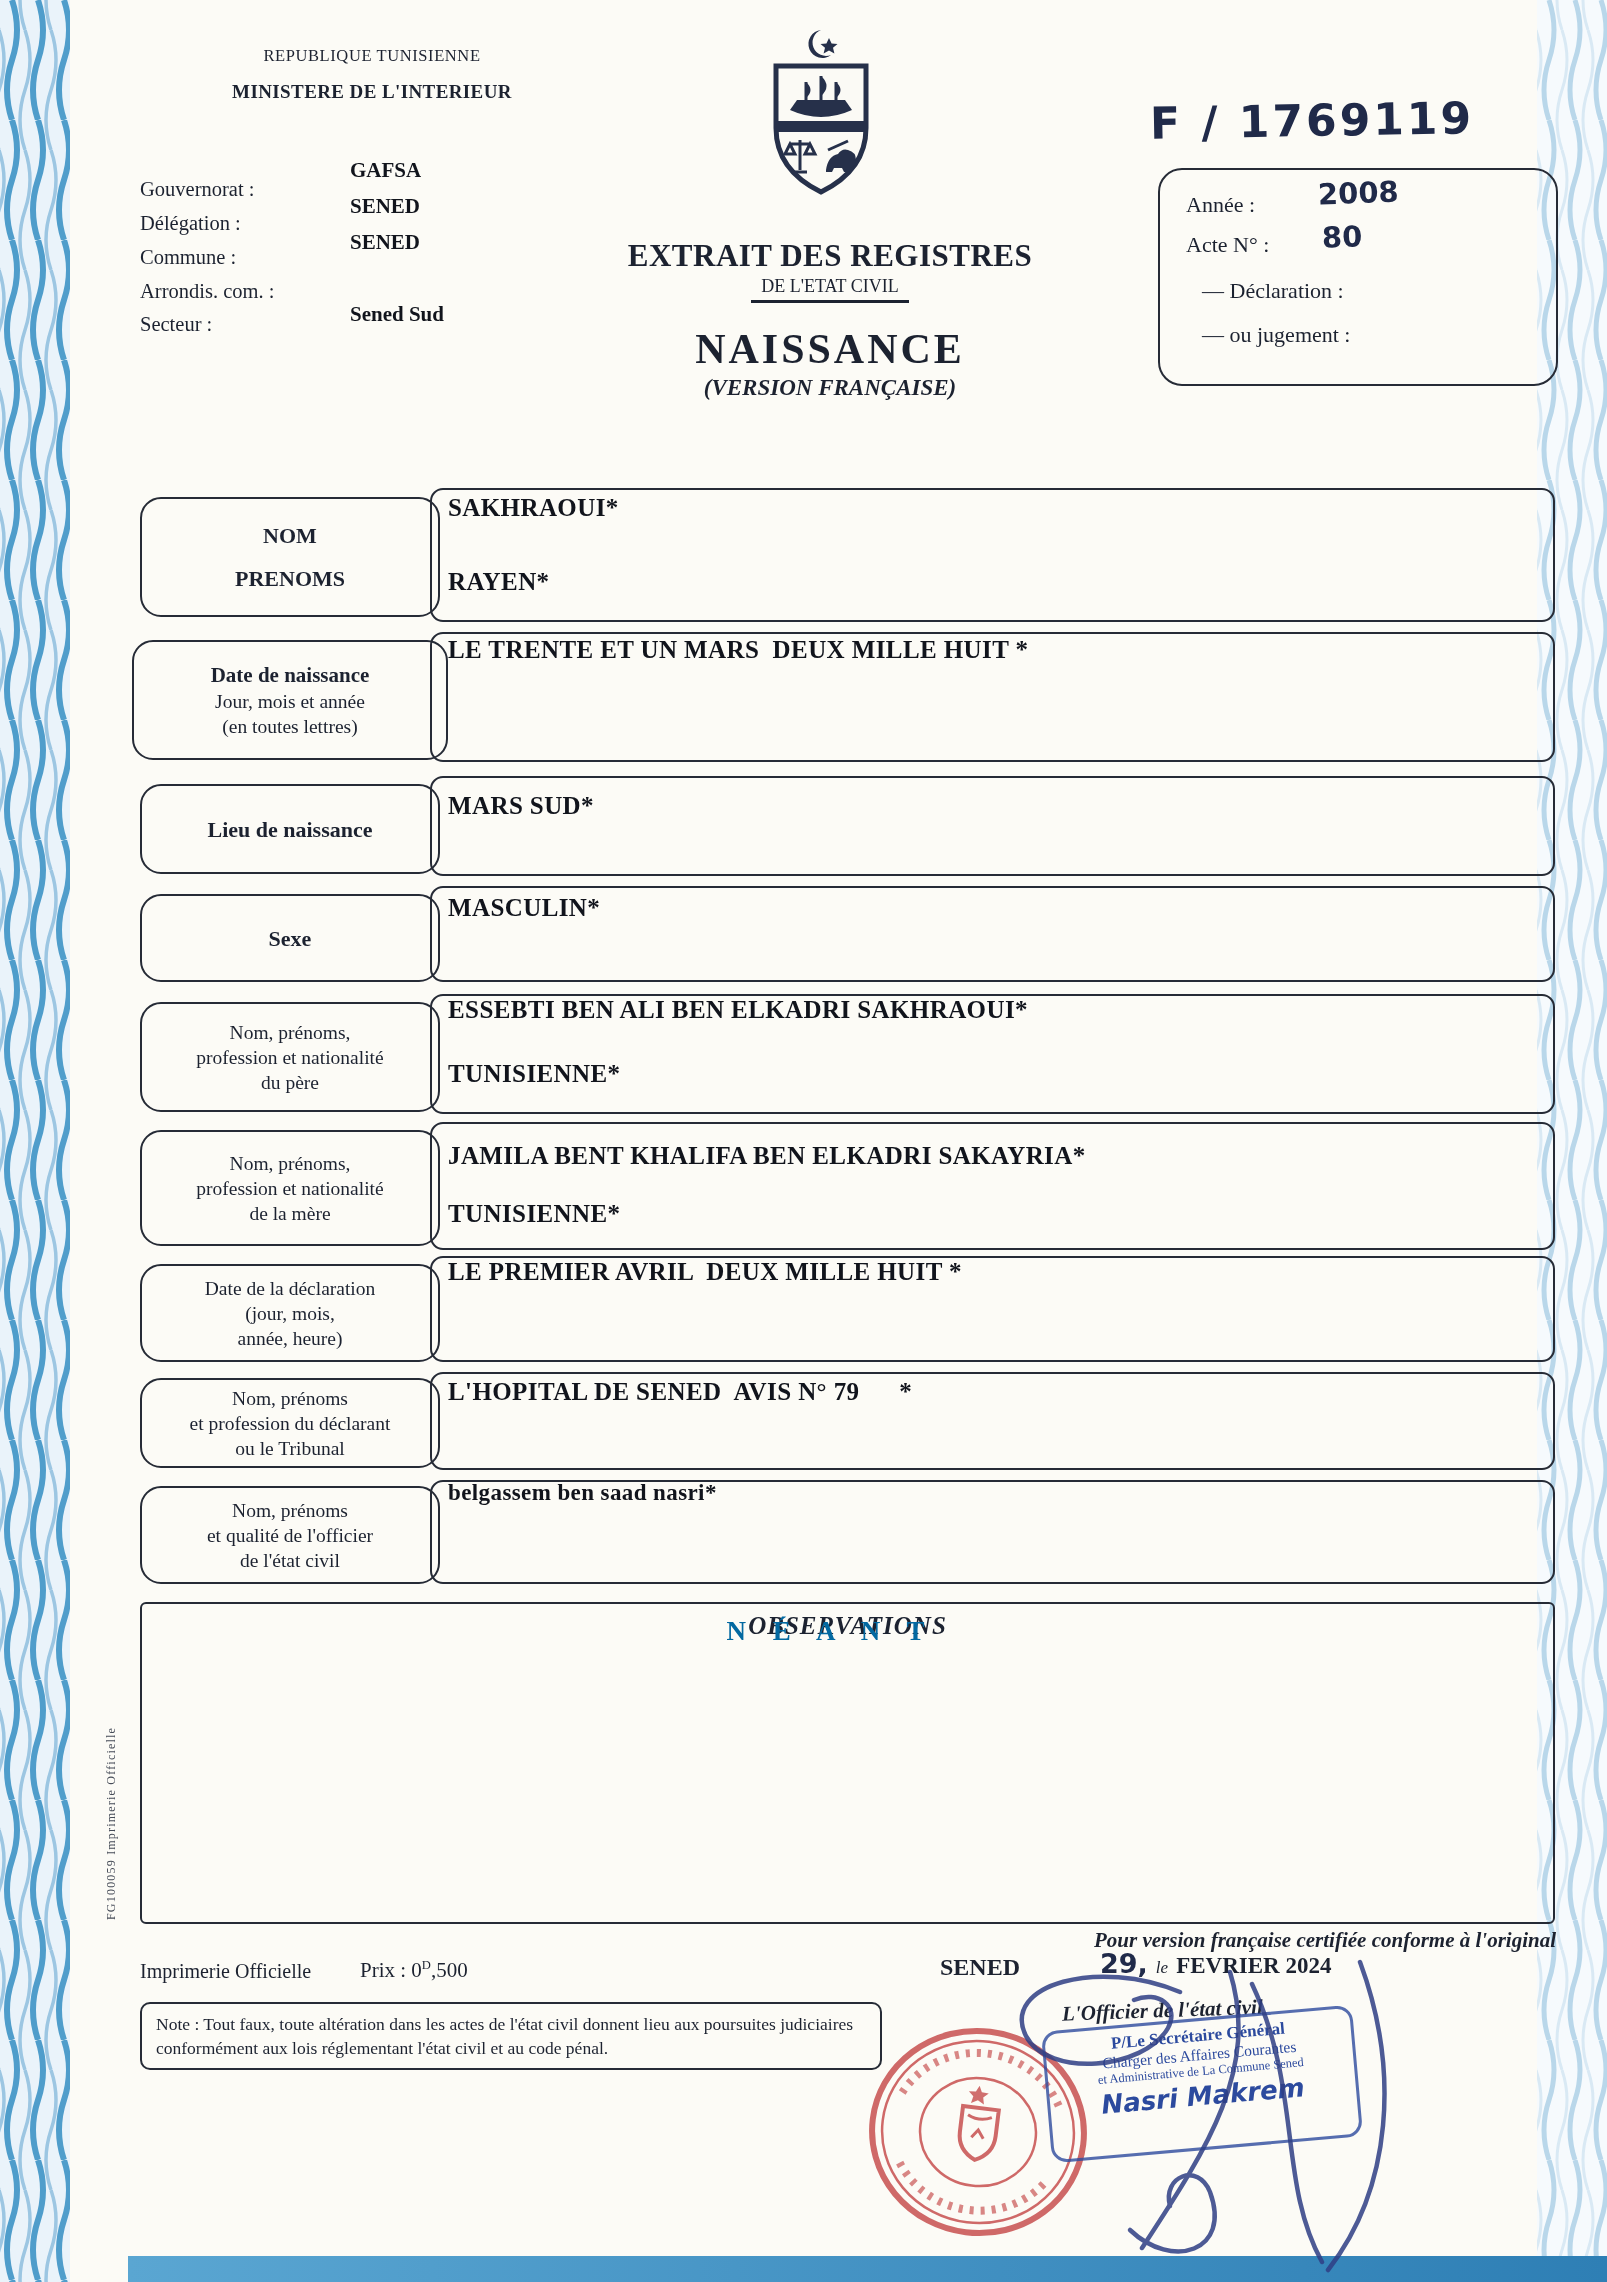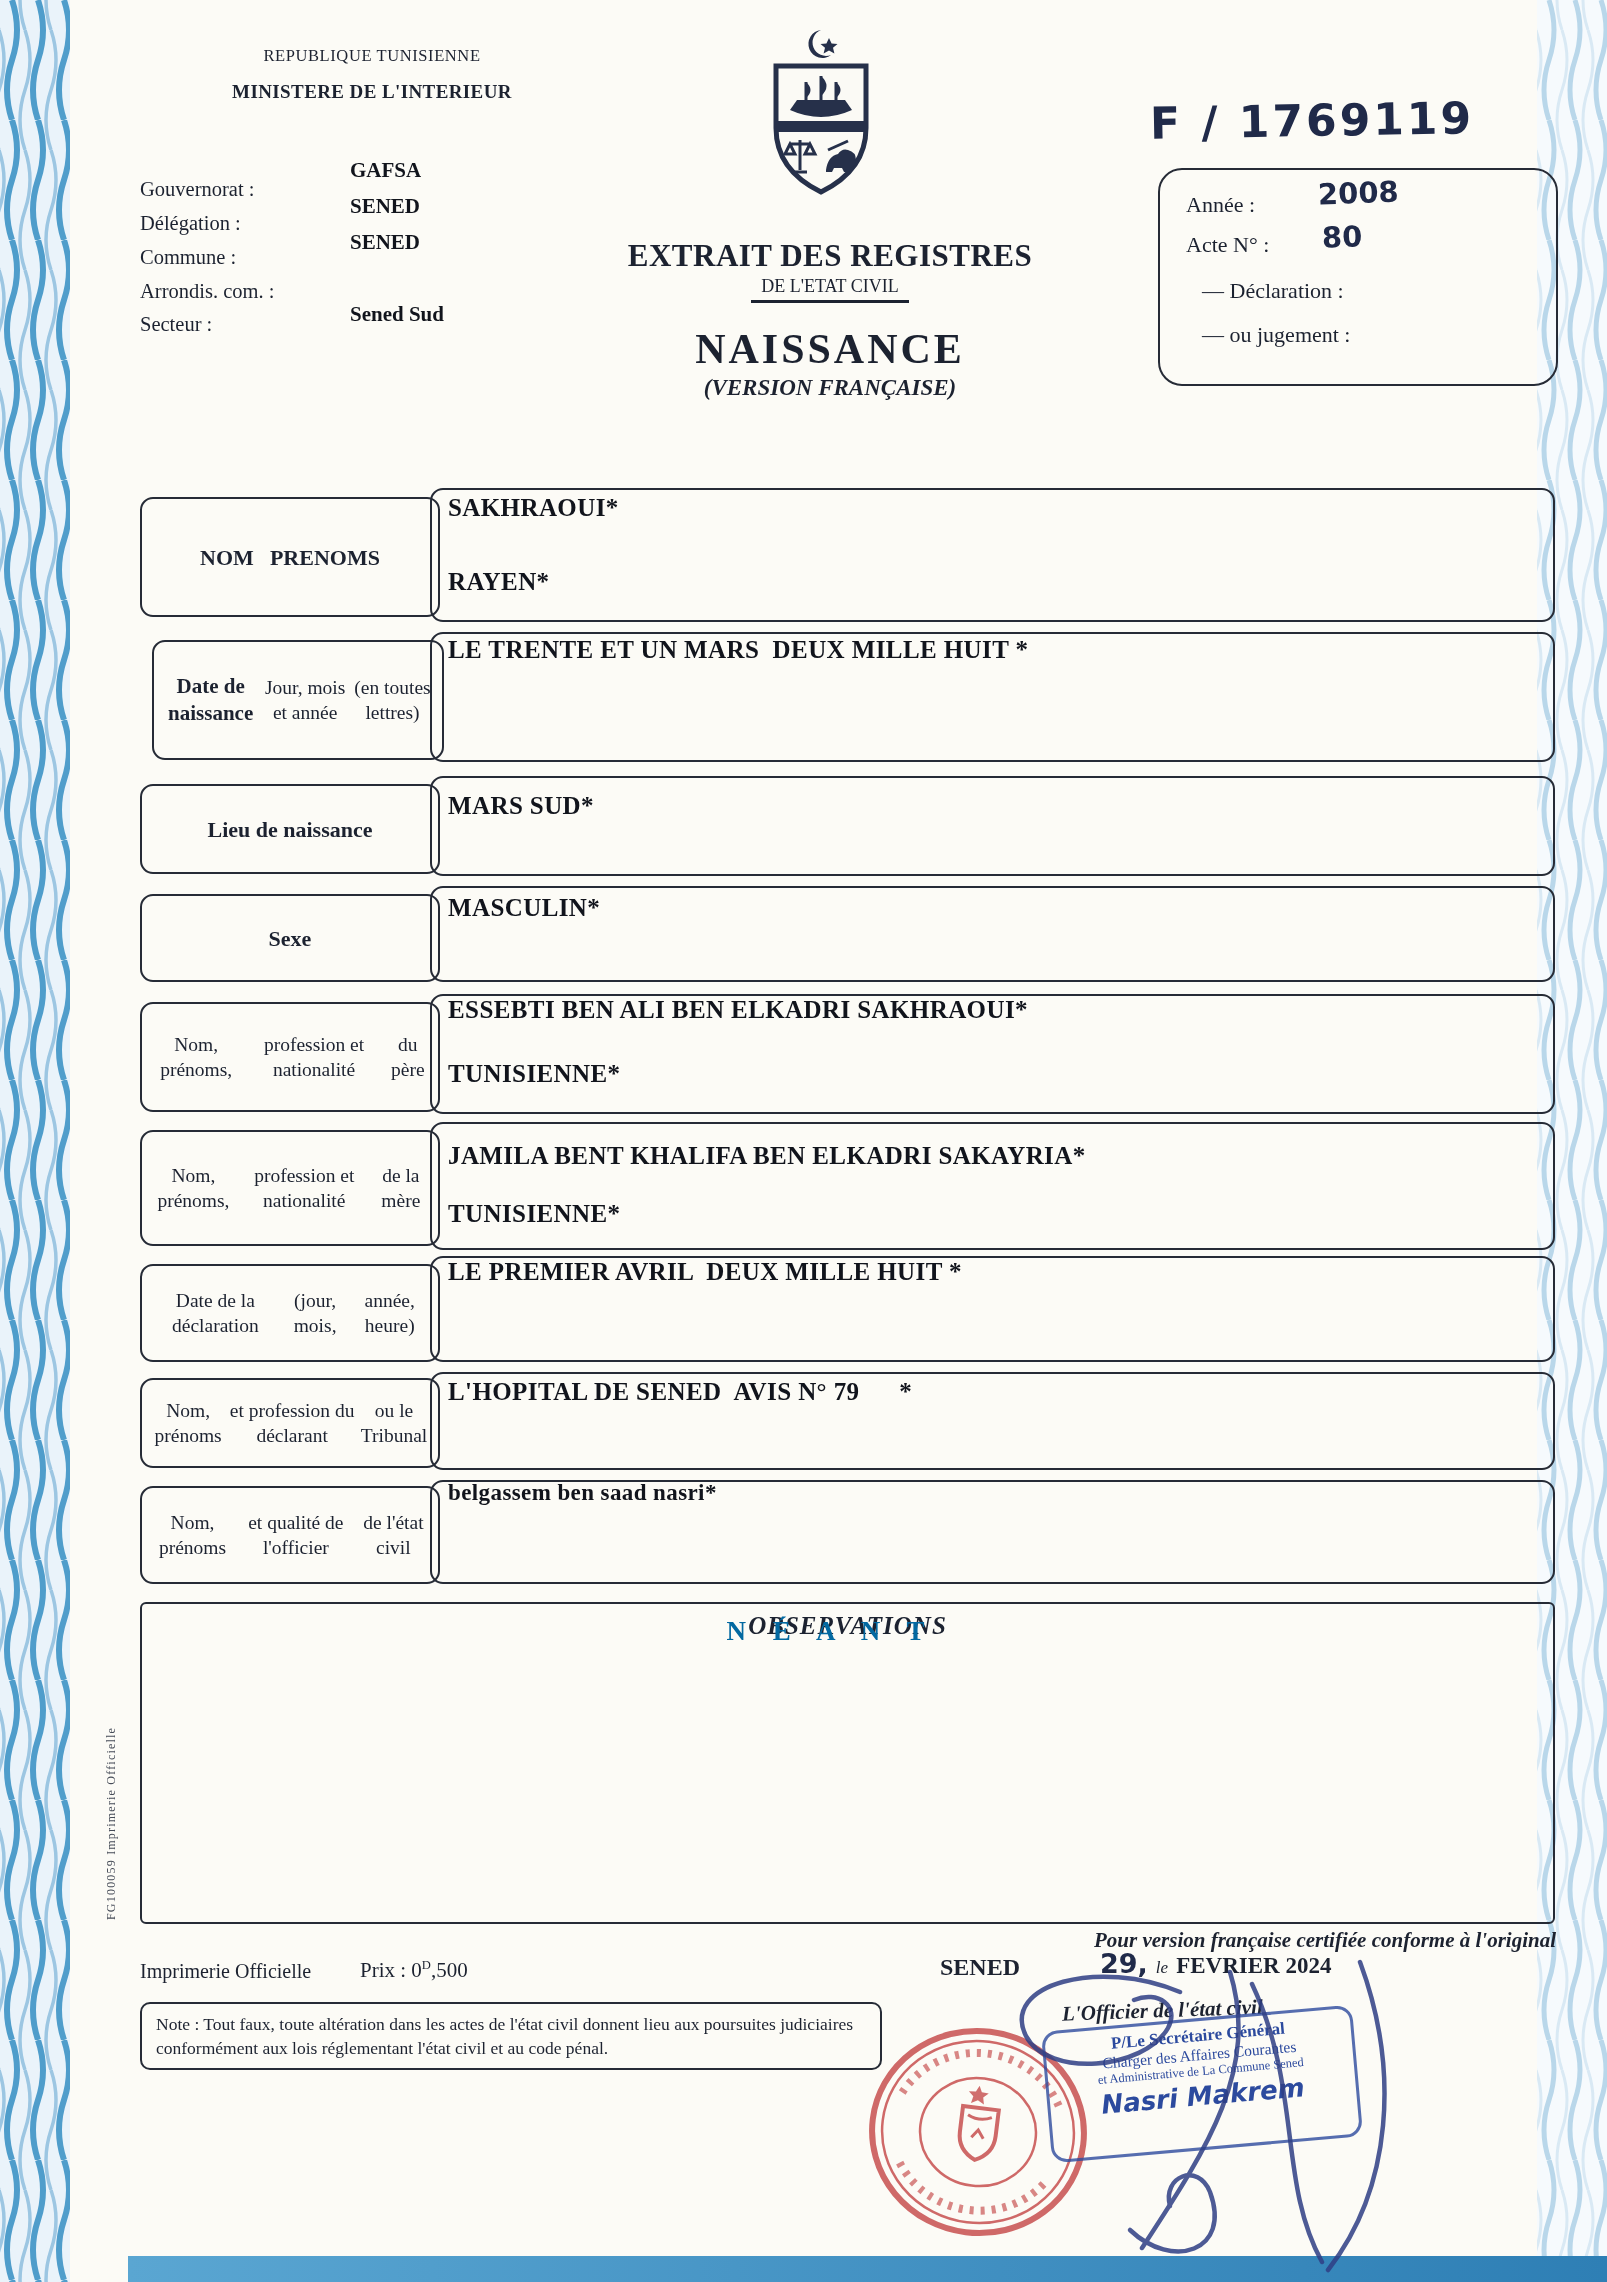--- a/index.html
+++ b/index.html
@@ -9,22 +9,22 @@
     background:#fcfbf6; overflow:hidden;
     font-family:"Liberation Serif", serif; color:#1c2230;
   }
   .abs { position:absolute; }
   .center { text-align:center; }
   .b { font-weight:700; }
   .i { font-style:italic; }
 
   
   .label-box {
-    border:2.5px solid #262b36; border-radius:13px;
-    display:flex; flex-direction:row; align-items:center; justify-content:center;
+    border:2.5px solid #262b36; border-radius:21px;
+    display:flex; flex-direction:column; align-items:center; justify-content:center;
     text-align:center; padding:4px 8px; z-index:2;
   }
   .value-box { border:2.5px solid #262b36; border-radius:13px; z-index:1; }
   .lbl-b { font-weight:700; font-size:22px; line-height:27px; }
   .lbl  { font-size:19.5px; line-height:25px; }
   .val {
     position:absolute; left:16px; font-weight:700; font-size:25px;
     letter-spacing:.4px; color:#11141c; white-space:pre; z-index:3;
   }
   .val-lower { font-size:23px; }
@@ -135,21 +135,21 @@
 
   <div class="abs label-box" style="left:140px;top:497px;width:300px;height:120px;gap:16px">
     <div class="lbl-b">NOM</div>
     <div class="lbl-b">PRENOMS</div>
   </div>
   <div class="abs value-box" style="left:430px;top:488px;width:1125px;height:134px">
     <div class="val" style="top:4px">SAKHRAOUI*</div>
     <div class="val" style="top:78px">RAYEN*</div>
   </div>
 
-  <div class="abs label-box" style="left:152px;top:640px;width:292px;height:120px">
+  <div class="abs label-box" style="left:132px;top:640px;width:316px;height:120px">
     <div class="lbl-b" style="font-size:21px">Date de naissance</div>
     <div class="lbl">Jour, mois et année</div>
     <div class="lbl">(en toutes lettres)</div>
   </div>
   <div class="abs value-box" style="left:430px;top:632px;width:1125px;height:130px">
     <div class="val" style="top:2px">LE TRENTE ET UN MARS  DEUX MILLE HUIT *</div>
   </div>
 
   <div class="abs label-box" style="left:140px;top:784px;width:300px;height:90px">
     <div class="lbl-b">Lieu de naissance</div>

